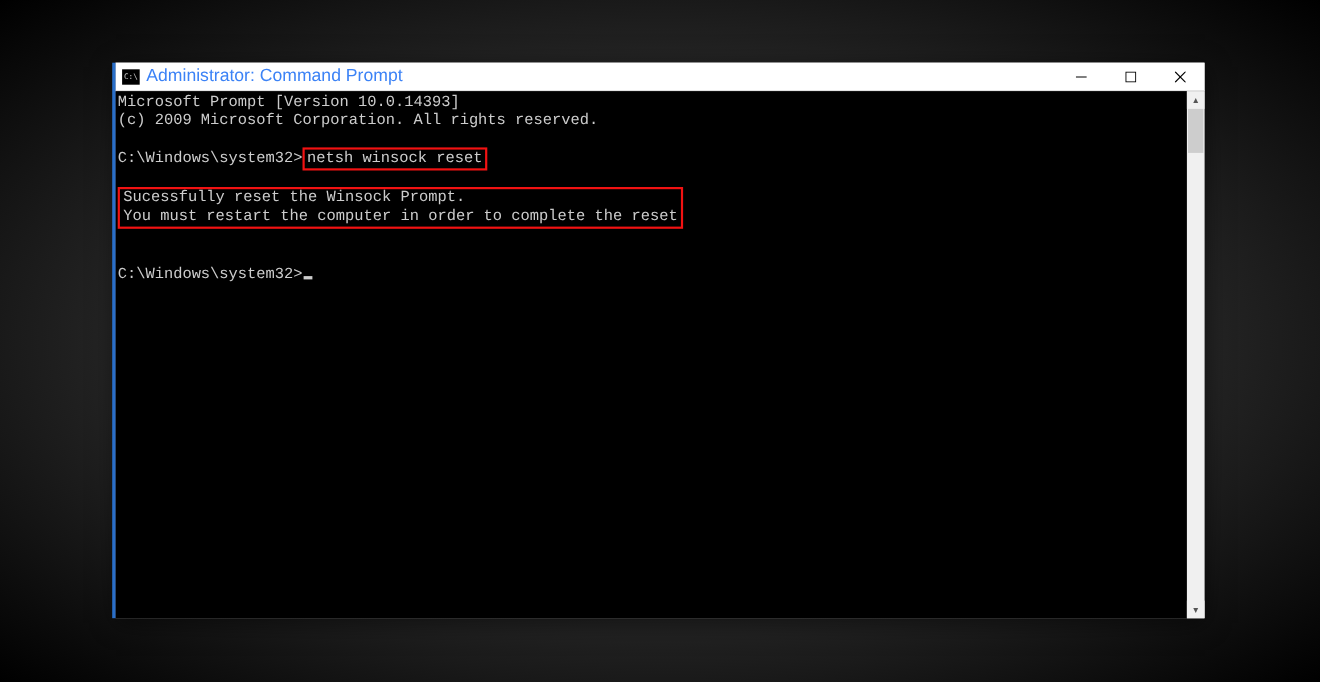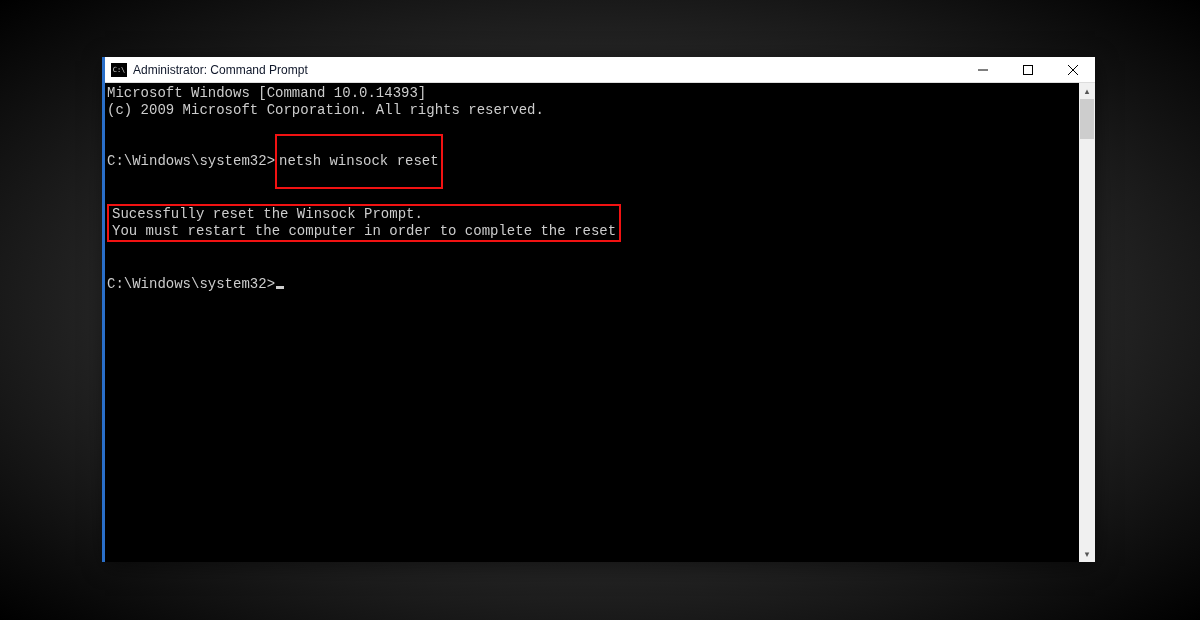--- a/index.html
+++ b/index.html
@@ -50,22 +50,22 @@
       font-family: monospace;
       margin-right: 6px;
       position: relative;
     }
     .titlebar-icon::before {
       content: "C:\\";
       font-size: 7px;
       color: #ccc;
     }
     .titlebar-text {
-      font-size: 12px;
-      color: #0f172a;
+      font-size: 16px;
+      color: #3b82f6;
       flex: 1;
     }
     .window-controls {
       display: flex;
       height: 100%;
     }
     .winctrl {
       width: 45px;
       height: 100%;
       display: flex;
@@ -113,21 +113,21 @@
     .scrollbar-thumb {
       position: absolute;
       top: 16px;
       left: 1px;
       width: 14px;
       height: 40px;
       background: #cdcdcd;
     }
     .hl {
       border: 2.5px solid #f21212;
-      padding: 17px 2px;
+      padding: 0 2px;
       display: inline-block;
       margin-top: -2px;
       margin-bottom: -2px;
       text-align: right;
     }
     .hl-block {
       border: 2.5px solid #f21212;
       display: inline-block;
       padding: 0 3px;
     }
@@ -162,21 +162,21 @@
       </div>
       <div class="winctrl close">
         <svg viewBox="0 0 10 10">
             <line x1="0" y1="0" x2="10" y2="10" stroke="black" stroke-width="1"></line>
             <line x1="10" y1="0" x2="0" y2="10" stroke="black" stroke-width="1"></line>
           </svg>
       </div>
     </div>
   </div>
   <div class="terminal-wrap">
-    <div class="terminal"><span>Microsoft Windows [Command 10.0.14393]</span>
+    <div class="terminal"><span>Microsoft Prompt [Version 10.0.14393]</span>
 <span>(c) 2009 Microsoft Corporation. All rights reserved.</span>
 
 <span>C:\Windows\system32&gt;</span><span class="hl">netsh winsock reset</span>
 
 <span class="hl-block"><span>Sucessfully reset the Winsock Prompt.</span>
 <span>You must restart the computer in order to complete the reset</span></span>
 
 
 <span>C:\Windows\system32&gt;</span><span class="cursor"></span>
 </div>

